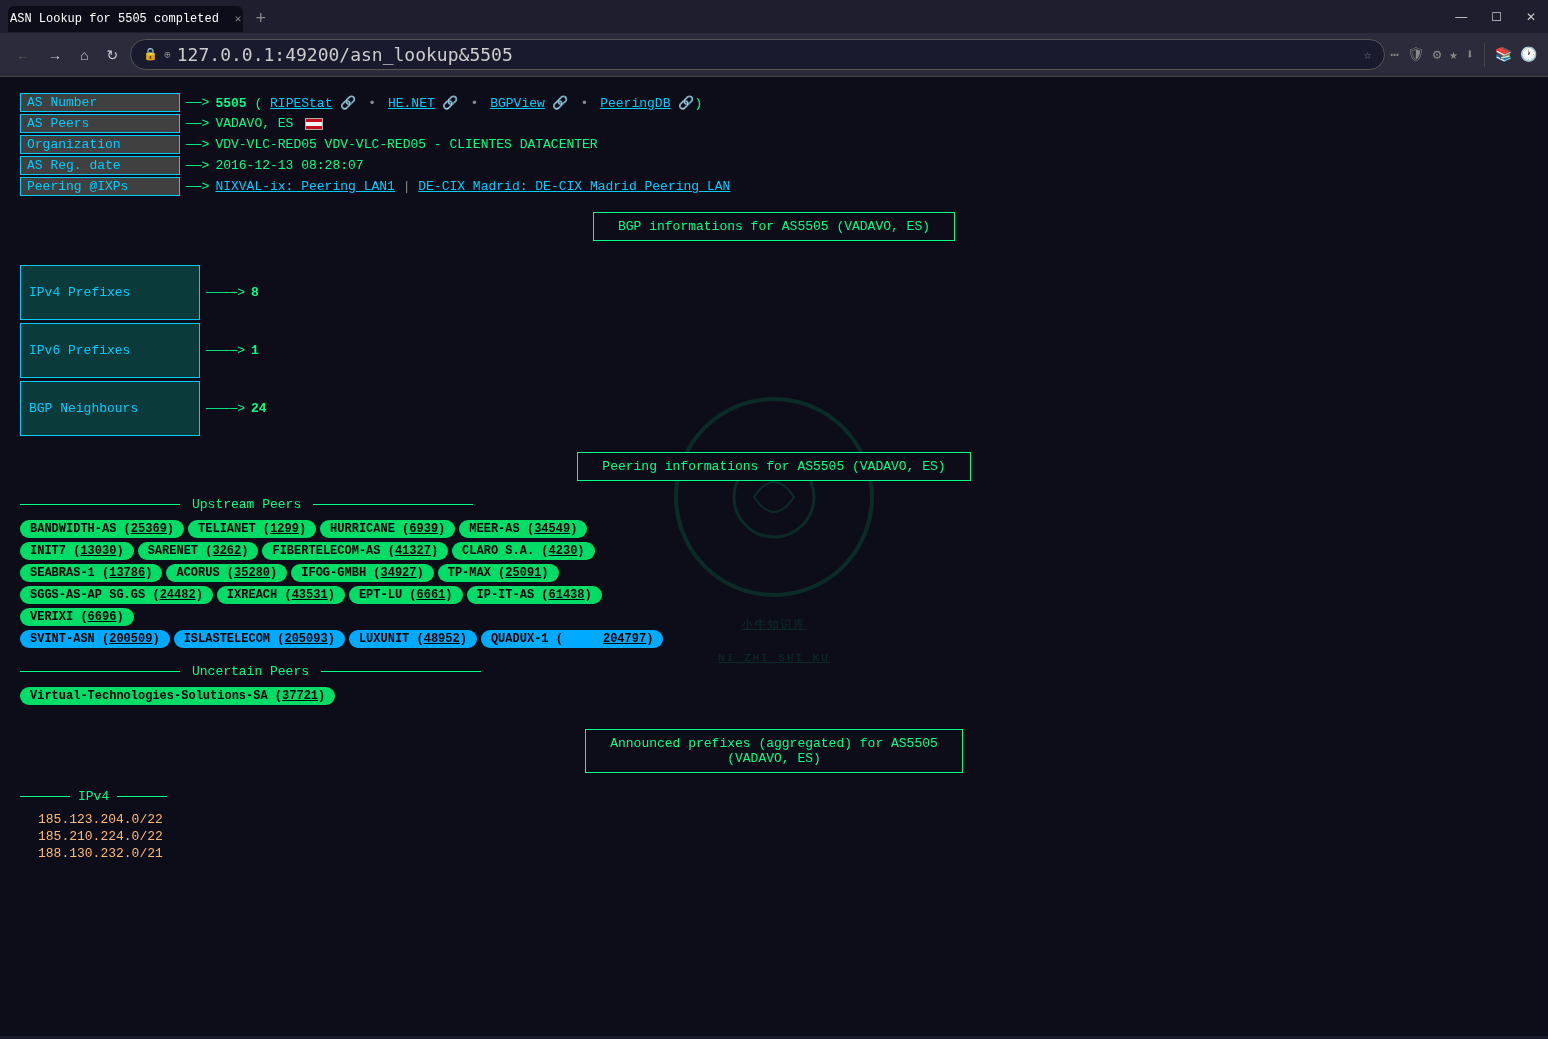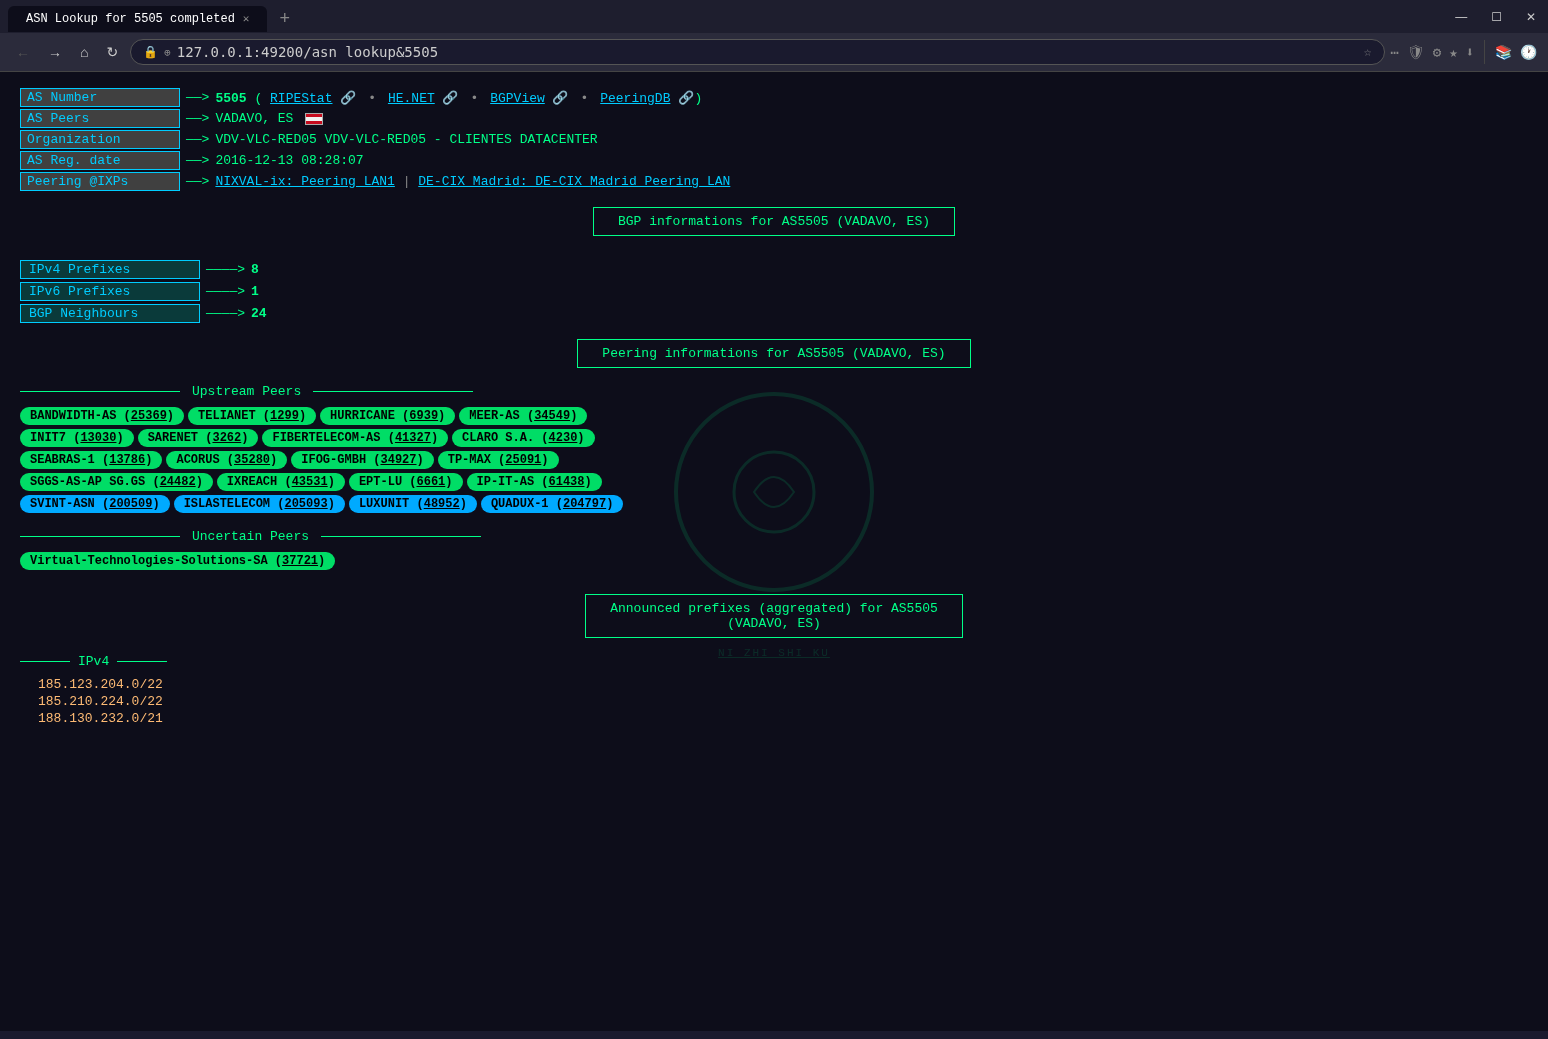--- a/index.html
+++ b/index.html
@@ -19,26 +19,26 @@
     .tab-bar {
       display: flex;
       align-items: center;
       background: #1e1e2e;
       padding: 4px 8px 0;
       gap: 4px;
     }
     .tab {
       background: #2b2b3b;
       color: #ccc;
-      padding: 6px 18px;
+      padding: 6px 2px;
       border-radius: 6px 6px 0 0;
       font-size: 12px;
       display: flex;
       align-items: center;
-      gap: 8px;
+      gap: 16px;
       cursor: pointer;
       min-width: 200px;
     }
     .tab.active {
       background: #0d0d1a;
       color: #fff;
     }
     .tab-close {
       font-size: 11px;
       color: #888;
@@ -76,21 +76,21 @@
       background: #1a1a2e;
       border-radius: 20px;
       padding: 4px 12px;
       gap: 6px;
       border: 1px solid #555;
     }
     .address-bar {
       background: none;
       border: none;
       color: #ccc;
-      font-size: 14px;
+      font-size: 18px;
       flex: 1;
       outline: none;
       font-family: monospace;
     }
     .browser-icons {
       display: flex;
       align-items: center;
       gap: 8px;
       color: #888;
       font-size: 14px;
@@ -247,21 +247,21 @@
 
     .count-line {
       display: flex;
       align-items: center;
       margin-bottom: 3px;
     }
     .count-label {
       color: #00ccff;
       background: #0a3a3a;
       border: 1px solid #00ccff;
-      padding: 1px 8px;
+      padding: 19px 8px;
       min-width: 180px;
     }
     .count-arrow {
       color: #00ff88;
       margin: 0 6px;
     }
     .count-value {
       color: #00ff88;
       font-weight: bold;
     }
@@ -456,29 +456,32 @@
           <span class="peer-tag">ACORUS (<a style="color:#000;">35280</a>)</span>
           <span class="peer-tag">IFOG-GMBH (<a style="color:#000;">34927</a>)</span>
           <span class="peer-tag">TP-MAX (<a style="color:#000;">25091</a>)</span>
         </div>
         <div class="peer-row">
           <span class="peer-tag">SGGS-AS-AP SG.GS (<a style="color:#000;">24482</a>)</span>
           <span class="peer-tag">IXREACH (<a style="color:#000;">43531</a>)</span>
           <span class="peer-tag">EPT-LU (<a style="color:#000;">6661</a>)</span>
           <span class="peer-tag">IP-IT-AS (<a style="color:#000;">61438</a>)</span>
         </div>
+        <div class="peer-row">
+          <span class="peer-tag">VERIXI (<a style="color:#000;">6696</a>)</span>
+        </div>
       </div>
 
 
     <div id="downstream-peers-container">
     <div class="peer-row">
           <span class="peer-tag peer-tag-blue">SVINT-ASN (<a style="color:#000;">200509</a>)</span>
           <span class="peer-tag peer-tag-blue">ISLASTELECOM (<a style="color:#000;">205093</a>)</span>
           <span class="peer-tag peer-tag-blue">LUXUNIT (<a style="color:#000;">48952</a>)</span>
-          <span class="peer-tag peer-tag-blue">QUADUX-1 (<a style="color:#000;">204797</a>)</span>
+          <span class="peer-tag peer-tag-blue">QUADUX-1 (<a style="color:#000;margin-left:40px;">204797</a>)</span>
         </div>
       </div>
 
     <div class="divider-line" style="margin-top:16px;">
       <span>Uncertain Peers</span>
     </div>
 
     <div id="uncertain-peers-container">
     <div class="peer-row">
           <span class="peer-tag peer-tag-uncertain">Virtual-Technologies-Solutions-SA (<a style="color:#000;">37721</a>)</span>

